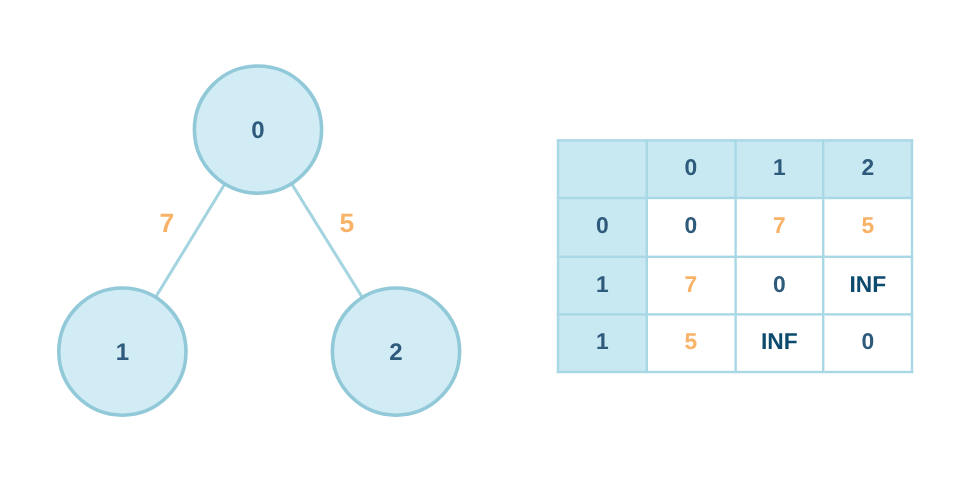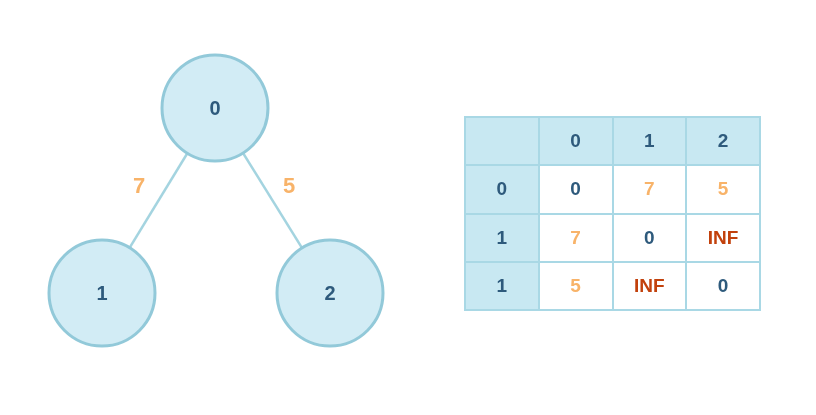--- a/index.html
+++ b/index.html
@@ -42,21 +42,21 @@
     text-align: center;
     vertical-align: middle;
     font-size: 19px;
     font-weight: bold;
     padding: 0;
   }
   .matrix th { background: #c8e8f2; color: #2e5a7c; }
   .matrix td { background: #ffffff; }
   .matrix td.c-dark   { color: #2e5a7c; }
   .matrix td.c-orange { color: #f8b369; }
-  .matrix td.c-muted  { color: #c2410c; }
+  .matrix td.c-muted  { color: #0c4a6e; }
 </style>
 </head>
 <body>
 
 <div class="canvas">
 
   <svg class="graph" width="450" height="415" viewBox="0 0 450 415" xmlns="http://www.w3.org/2000/svg">
     <line class="edge" x1="215" y1="108" x2="102" y2="293"></line>
     <line class="edge" x1="215" y1="108" x2="330" y2="293"></line>
 

